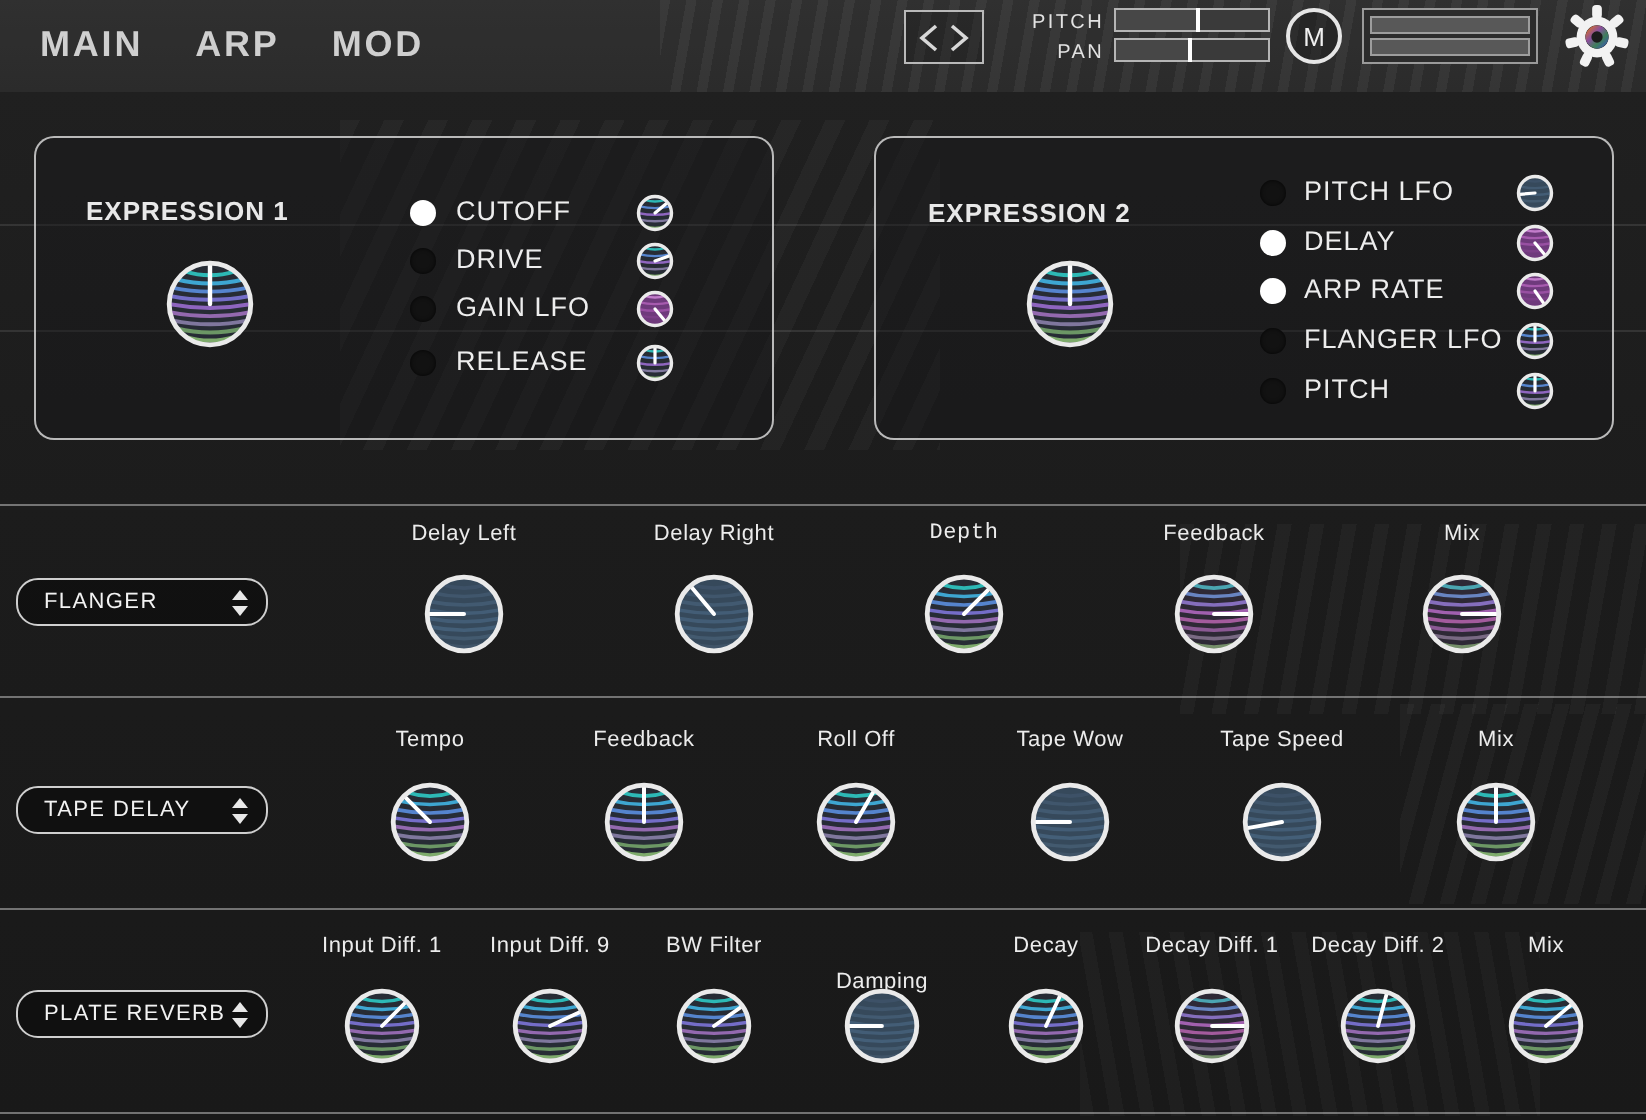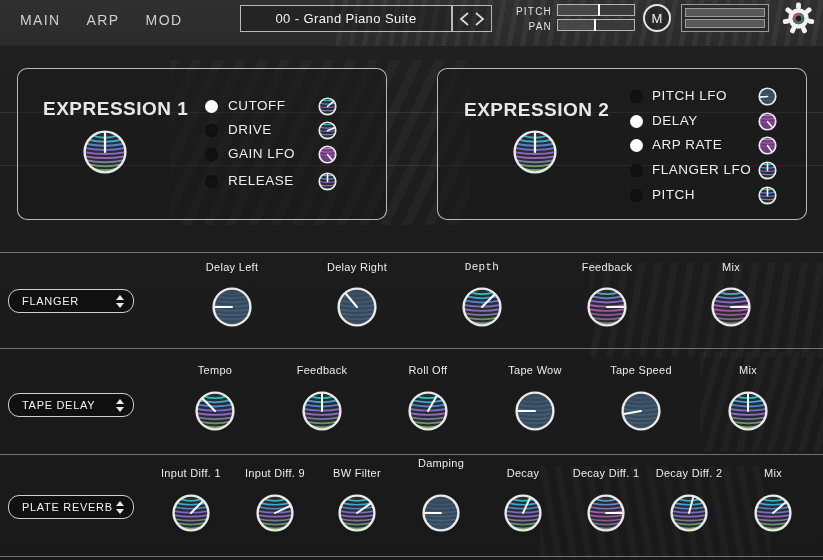--- a/index.html
+++ b/index.html
@@ -10,42 +10,42 @@
     -webkit-font-smoothing:antialiased;
   }
   .abs{position:absolute;}
   .kbtex{position:absolute;pointer-events:none;}
   .hline{position:absolute;left:0;width:823px;height:1px;background:rgba(225,225,225,0.45);}
   .faintline{position:absolute;left:0;width:823px;height:1px;background:rgba(255,255,255,0.10);}
   .topbar-shade{position:absolute;left:0;top:0;width:823px;height:46px;background:rgba(110,110,110,0.14);}
 
   
   .tabs{position:absolute;left:10px;top:7px;display:flex;gap:6px;align-items:center;}
-  .tab{padding:5px 10px;color:#cfcfcf;font-size:14px;letter-spacing:1.4px;border-radius:5px;cursor:default;}
+  .tab{padding:5px 10px;color:#cfcfcf;font-size:18px;letter-spacing:1.4px;border-radius:5px;cursor:default;font-weight:bold;}
   .tab.active{background:rgba(8,8,8,0.88);color:#ececec;}
   .preset{position:absolute;left:240px;top:5px;width:212px;height:27px;border:1px solid #b9b9b9;
     background:rgba(18,18,18,0.35);display:flex;align-items:center;justify-content:center;
     color:#f3f3f3;font-size:13px;letter-spacing:0.4px;box-sizing:border-box;}
   .preset-nav{position:absolute;left:452px;top:5px;width:40px;height:27px;border:1px solid #b9b9b9;
     background:rgba(18,18,18,0.25);display:flex;align-items:center;justify-content:center;box-sizing:border-box;}
   .sl-label{position:absolute;color:#e2e2e2;font-size:10px;letter-spacing:1.2px;text-align:right;width:40px;}
   .hslider{position:absolute;width:78px;height:12px;border:1px solid #b5b5b5;background:#3a3a3a;box-sizing:border-box;}
   .hslider .fill{position:absolute;left:0;top:0;height:100%;background:rgba(255,255,255,0.07);}
   .hslider .thumb{position:absolute;top:-1px;width:2px;height:12px;background:#fff;}
   .mbtn{position:absolute;left:643px;top:4px;width:28px;height:28px;border:2px solid #e6e6e6;border-radius:50%;
     color:#f0f0f0;display:flex;align-items:center;justify-content:center;font-size:13px;
     background:rgba(20,20,20,0.3);box-sizing:border-box;}
   .meter{position:absolute;left:681px;top:4px;width:88px;height:28px;border:1px solid #9a9a9a;
     background:#2c2c2c;padding:3px;box-sizing:border-box;display:flex;flex-direction:column;gap:2px;}
   .meter-bar{flex:1;background:#585858;border:1px solid #9d9d9d;}
 
   
   .panel{position:absolute;border:1.5px solid rgba(225,225,225,0.8);border-radius:10px;
     background:rgba(24,24,27,0.45);box-sizing:border-box;}
-  .exp-title{position:absolute;color:#e8e8e8;font-size:19px;font-weight:bold;letter-spacing:0.5px;white-space:nowrap;}
+  .exp-title{position:absolute;color:#e8e8e8;font-size:13px;font-weight:bold;letter-spacing:0.5px;white-space:nowrap;}
   .radio{position:absolute;width:13px;height:13px;border-radius:50%;background:#121212;box-shadow:inset 0 0 2px rgba(0,0,0,0.8);}
   .radio.on{background:#ffffff;box-shadow:none;}
   .opt-label{position:absolute;color:#ededed;font-size:13.5px;letter-spacing:0.5px;white-space:nowrap;line-height:16px;}
 
   
   .fx-select{position:absolute;left:8px;width:126px;height:24px;border:1px solid #cfcfcf;border-radius:11px;
     background:rgba(10,10,10,0.6);display:flex;align-items:center;color:#f2f2f2;font-size:11px;
     letter-spacing:0.7px;padding-left:13px;box-sizing:border-box;}
   .spin{position:absolute;right:9px;display:flex;flex-direction:column;gap:3px;}
   .tri-up{width:0;height:0;border-left:4.5px solid transparent;border-right:4.5px solid transparent;border-bottom:5px solid #e8e8e8;}
@@ -66,21 +66,20 @@
   <div class="kbtex" style="left:540px;top:466px;width:230px;height:92px;opacity:.35;background:repeating-linear-gradient(80deg,rgba(255,255,255,0.08) 0 7px,transparent 7px 15px);"></div>
   <div class="faintline" style="top:112px;"></div>
   <div class="faintline" style="top:165px;"></div>
 
   <div class="tabs" id="tabs">
       <div class="tab">MAIN</div>
       <div class="tab">ARP</div>
       <div class="tab">MOD</div>
     </div>
 
-  <div class="preset">00 - Grand Piano Suite</div>
   <div class="preset-nav">
     <svg width="30" height="18" viewBox="0 0 30 18">
       <polyline points="11,3 4,9 11,15" fill="none" stroke="#d8d8d8" stroke-width="1.8"></polyline>
       <polyline points="19,3 26,9 19,15" fill="none" stroke="#d8d8d8" stroke-width="1.8"></polyline>
     </svg>
   </div>
 
   <div class="sl-label" style="left:512px;top:6px;">PITCH</div>
   <div class="hslider" style="left:557px;top:4px;">
     <div class="fill" id="pitch-fill" style="width: 40.28px;"></div>
@@ -703,21 +702,21 @@
             <path d="M 1.3682862644076046 17.01142857142857 Q 19 20.43142857142857 36.6317137355924 17.01142857142857" fill="none" stroke="#7d74d8" stroke-width="1.71" opacity="0.9"></path>
             <path d="M 1.3682862644076046 20.98857142857143 Q 19 24.408571428571427 36.6317137355924 20.98857142857143" fill="none" stroke="#a070bc" stroke-width="1.71" opacity="0.9"></path>
             <path d="M 2.327749663440809 24.965714285714284 Q 19 28.385714285714286 35.67225033655919 24.965714285714284" fill="none" stroke="#8a80a8" stroke-width="1.71" opacity="0.9"></path>
             <path d="M 4.435071735606151 28.942857142857143 Q 19 32.362857142857145 33.56492826439385 28.942857142857143" fill="none" stroke="#74a36a" stroke-width="1.71" opacity="0.9"></path>
             <path d="M 8.3512 32.92 Q 19 36.34 29.6488 32.92" fill="none" stroke="#88b972" stroke-width="1.71" opacity="0.9"></path>
           </g>
           <line x1="19" y1="19" x2="32.597923935197265" y2="9.478631156572632" stroke="#ffffff" stroke-width="1.9000000000000001" stroke-linecap="round"></line>
           <circle cx="19" cy="19" r="17.400000000000002" fill="none" stroke="#eaeaea" stroke-width="2.4"></circle>
         </svg>
       </div>
-      <div class="fx-label" style="left:379px;top:457px;">Damping</div>
+      <div class="fx-label" style="left:379px;top:485px;">Damping</div>
       <div class="knobwrap" style="left:422px;top:494px;">
         <svg width="38" height="38" viewBox="0 0 38 38" style="display:block">
           <defs>
             <clipPath id="kc25">
               <circle cx="19" cy="19" r="17.000000000000004"></circle>
             </clipPath>
           </defs>
           <circle cx="19" cy="19" r="17.400000000000002" fill="#36495b"></circle>
           <g clip-path="url(#kc25)">
             <path d="M 8.3512 5.079999999999998 Q 19 8.499999999999998 29.6488 5.079999999999998" fill="none" stroke="#40566c" stroke-width="1.71" opacity="0.7"></path>

